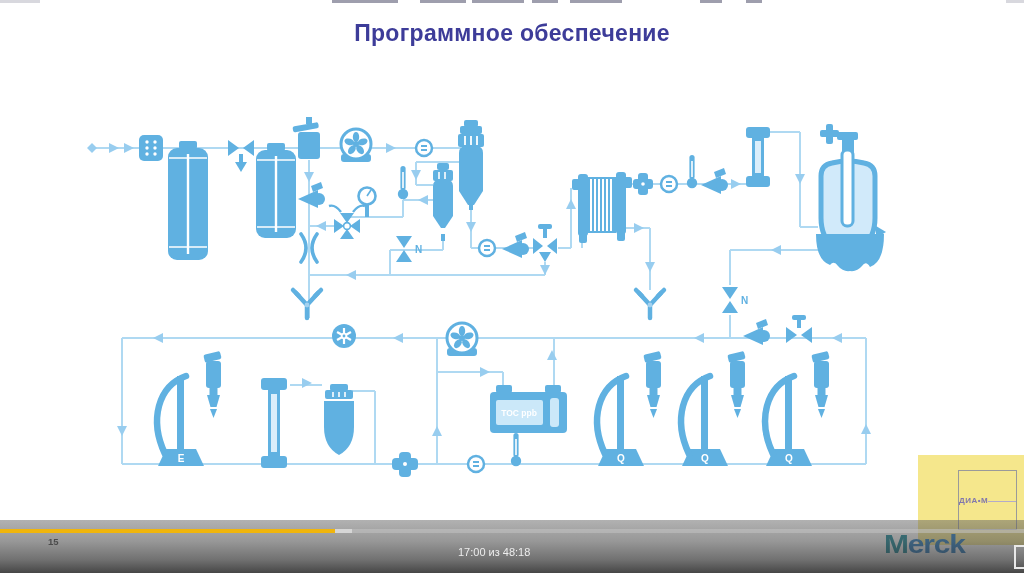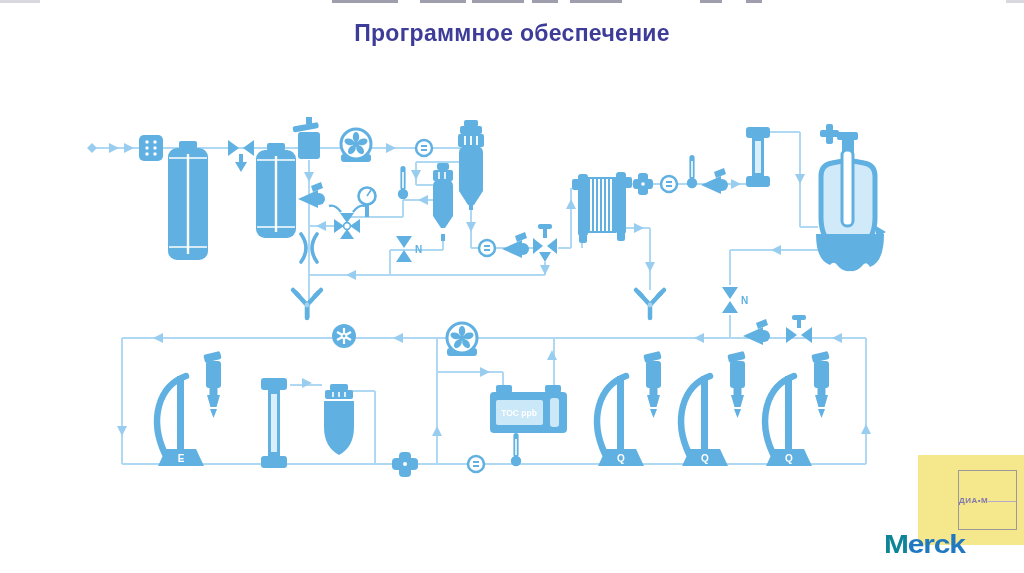--- a/index.html
+++ b/index.html
@@ -359,14 +359,23 @@
     <div class="diam-inner">
       <span>ДИА•М</span>
       <div class="diam-line"></div>
     </div>
   </div>
 
   <div class="merck">
     <span class="m">M</span><span class="rest">erck</span>
   </div>
 
+  <div class="player-bar">
+    <div class="progress">
+      <div class="loaded"></div>
+      <div class="played" style="width: 32.7%;"></div>
+    </div>
+    <div class="slide-num">15</div>
+    <div class="time">17:00 из 48:18</div>
+    <div class="fs"></div>
+  </div>
 
 </div>
 
 </body></html>

